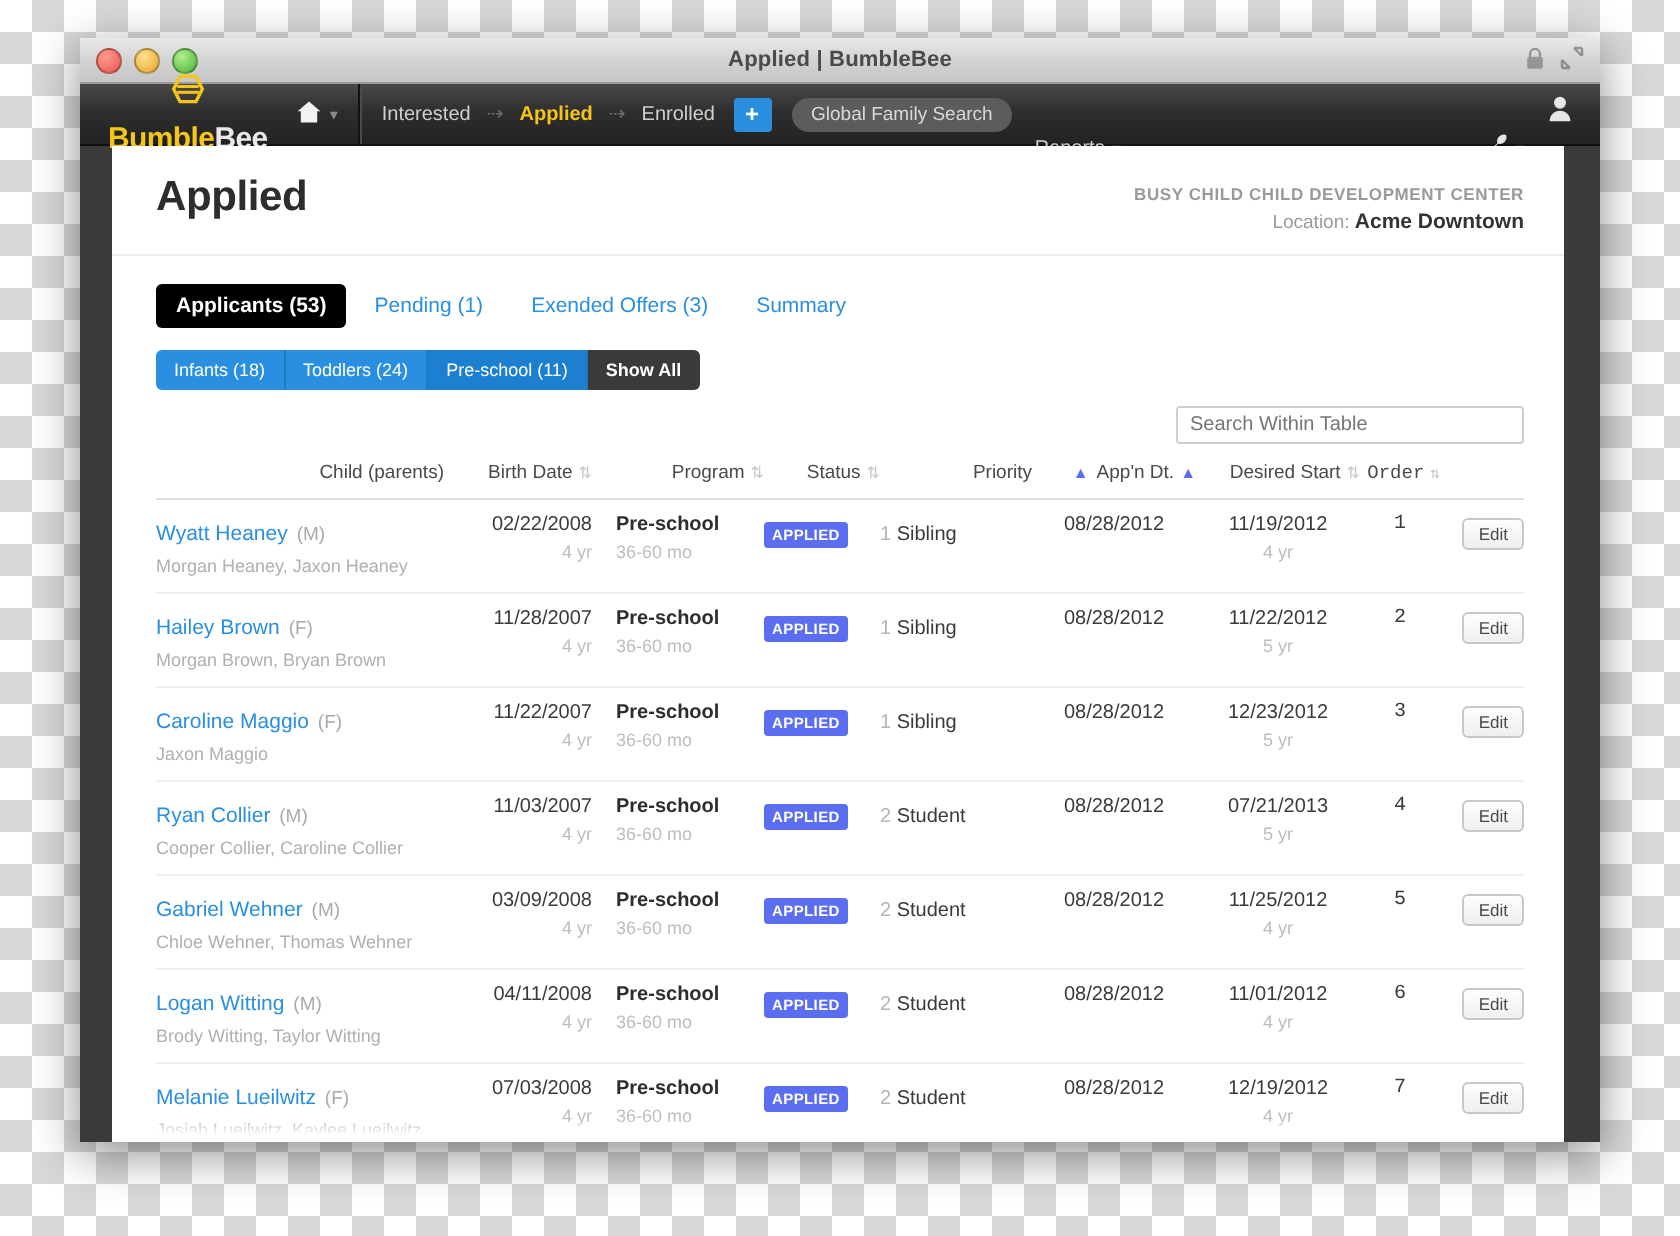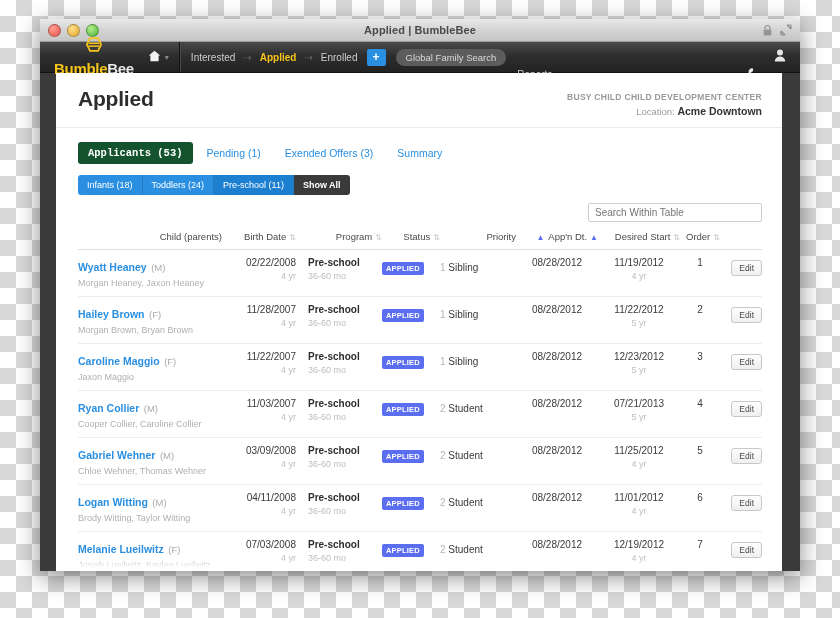--- a/index.html
+++ b/index.html
@@ -119,21 +119,21 @@
   .orgname { font-size: 8.5px; color: #9a9a9a; letter-spacing: 0.3px; font-weight: bold;}
   .orgloc { font-size: 9.5px; color: #9a9a9a; margin-top: 3px; }
   .orgloc b { color: #333; font-size: 10.5px; }
 
   
   .tabsrow { padding: 14px 20px 0 22px; display: flex; align-items: center; gap: 4px; }
   .tab {
     font-size: 10.5px; color: #2a8fe0;
     padding: 5px 10px; border-radius: 3px;
   }
-  .tab.active { background: #14532d; color: #fff; font-weight: bold; font-family: Liberation Mono, monospace; }
+  .tab.active { background: #000000; color: #fff; font-weight: bold; }
 
   
   .filterrow { padding: 11px 20px 0 22px; display: flex; align-items: center; }
   .fgroup { display: flex; border-radius: 3px; overflow: hidden; }
   .fbtn {
     font-size: 9px; color: #fff;
     padding: 5px 9px;
     background: #2a8fe0;
     border-right: 1px solid #2279bd;
   }
@@ -163,21 +163,21 @@
   }
   .sortic { color: #c8c8c8; font-size: 8px; margin-left: 3px; }
   .sortic.on { color: #5b6ef0; }
   .sortic.pre { margin-left: 0; margin-right: 4px; }
 
   table.tbl td {
     padding: 7px 0 8px 0;
     border-bottom: 1px solid #ededed;
     vertical-align: top;
   }
-  .cname { font-size: 10.5px; font-weight: bold; color: #2a8fe0; margin-top: 15px; }
+  .cname { font-size: 10.5px; font-weight: normal; color: #2a8fe0; margin-top: 15px; }
   .cgender { font-size: 9.5px; color: #aaa; font-weight: normal; }
   .cparents { font-size: 9px; color: #b0b0b0; margin-top: 3px; }
 
   .cmain { font-size: 10px; color: #3a3a3a; }
   .csub { font-size: 9px; color: #bdbdbd; margin-top: 3px; }
   .bold { font-weight: bold; color: #2d2d2d; }
 
   .badge {
     display: inline-block;
     background: #5b6ef0; color: #fff;
@@ -195,21 +195,21 @@
     display: inline-block;
   }
 
   
   .c-bd { text-align: right; width: 74px; }
   .c-pg { width: 74px; padding-left: 12px !important; }
   .c-st { width: 58px; }
   .c-pr { width: 76px; }
   .c-ap { width: 82px; text-align: center; }
   .c-ds { width: 82px; text-align: center; }
-  .c-or { width: 40px; text-align: center; }
+  .c-or { width: 40px; text-align: center; font-family: Liberation Mono, monospace; }
   .c-ed { width: 42px; text-align: right; }
 
   .fadeblock {
     position: absolute; left: 0; right: 0; bottom: 0; height: 14px;
     background: linear-gradient(to bottom, rgba(255,255,255,0), #fff 62%);
     pointer-events: none;
   }
 </style>
 </head>
 <body>

